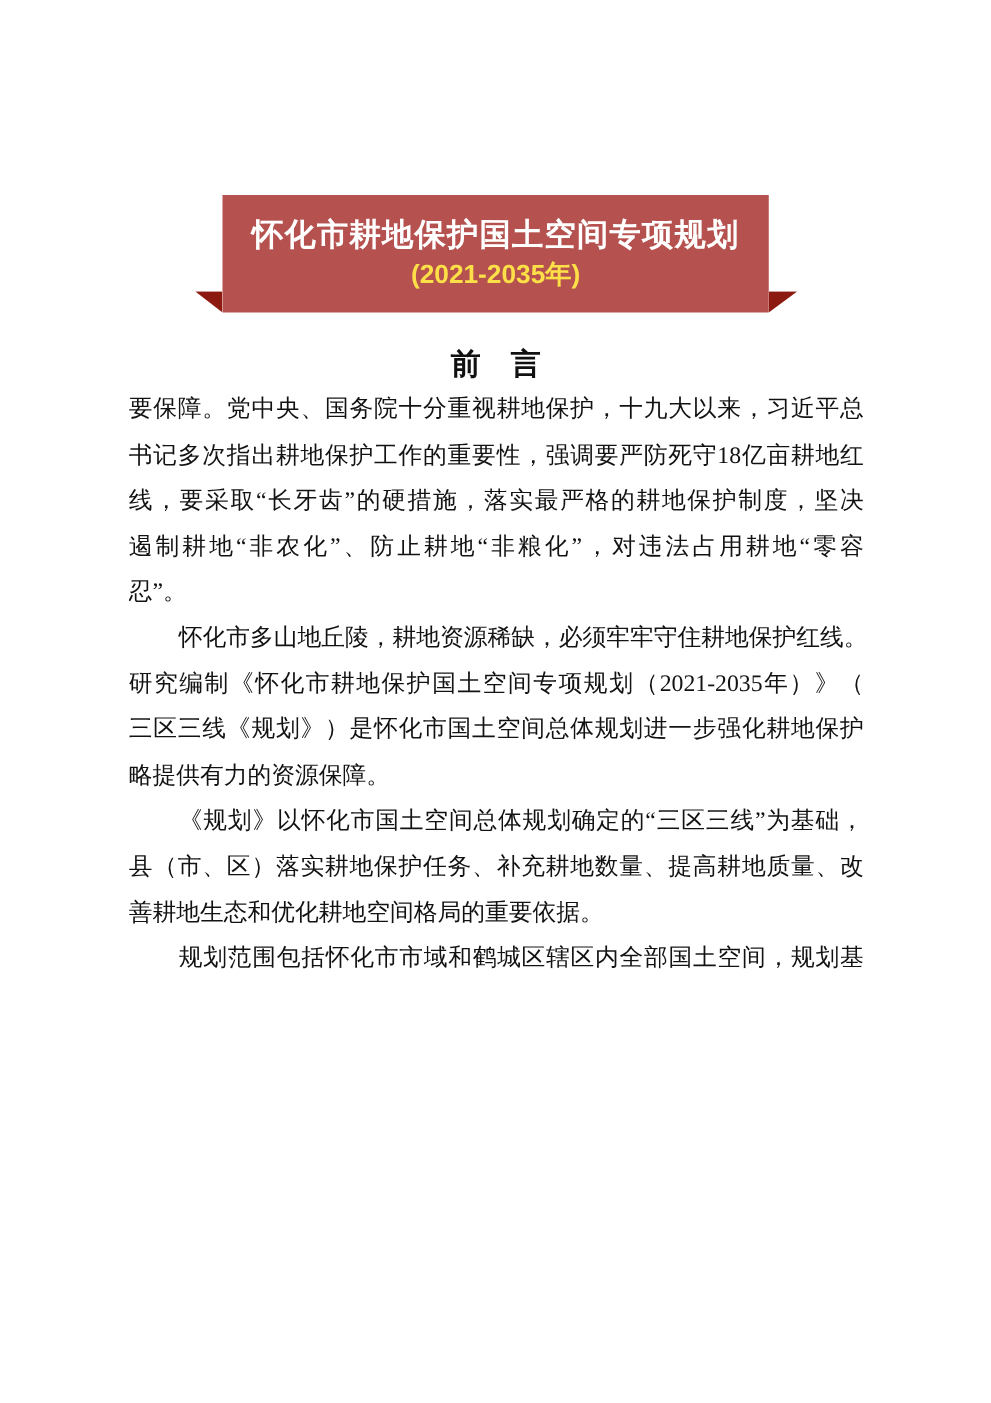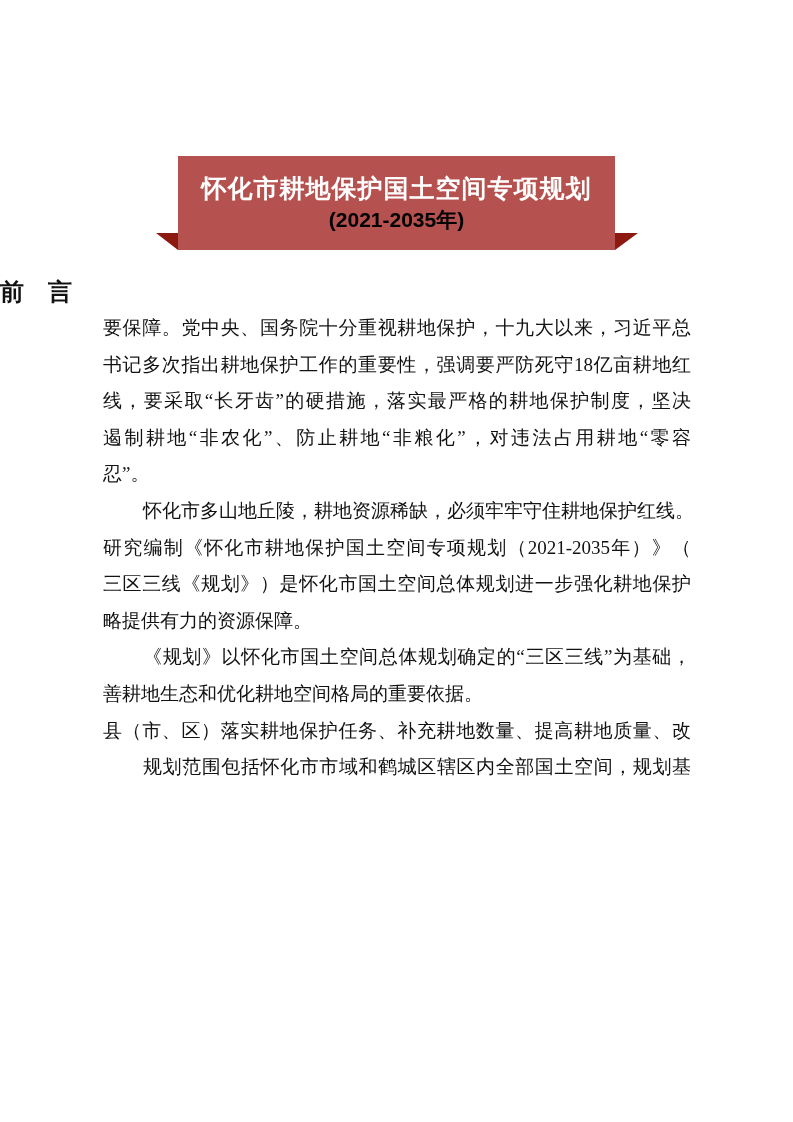--- a/index.html
+++ b/index.html
@@ -32,21 +32,21 @@
   .banner-title-line1 {
     color: #ffffff;
     font-family: "Liberation Sans", sans-serif;
     font-weight: bold;
     font-size: 25px;
     letter-spacing: 1px;
     line-height: 28px;
     white-space: nowrap;
   }
   .banner-title-line2 {
-    color: #000000;
+    color: #fde047;
     font-family: "Liberation Sans", sans-serif;
     font-weight: bold;
     font-size: 21px;
     line-height: 24px;
     white-space: nowrap;
   }
   .banner-fold {
     position: absolute;
     top: 233px;
     height: 17px;
@@ -63,21 +63,21 @@
     width: 23px;
     clip-path: polygon(0 0, 100% 0, 0 100%);
   }
 
   
   .preface-heading {
     position: absolute;
     left: 0;
     top: 277px;
     width: 793px;
-    text-align: left;
+    text-align: center;
     font-family: "Liberation Sans", sans-serif;
     font-weight: bold;
     font-size: 24px;
     line-height: 30px;
     color: #111111;
     white-space: nowrap;
   }
 
   
   .preface-body {
@@ -118,18 +118,18 @@
       <div class="line">要保障。党中央、国务院十分重视耕地保护，十九大以来，习近平总</div>
       <div class="line">书记多次指出耕地保护工作的重要性，强调要严防死守18亿亩耕地红</div>
       <div class="line">线，要采取“长牙齿”的硬措施，落实最严格的耕地保护制度，坚决</div>
       <div class="line">遏制耕地“非农化”、防止耕地“非粮化”，对违法占用耕地“零容</div>
       <div class="line last">忍”。</div>
       <div class="line first">怀化市多山地丘陵，耕地资源稀缺，必须牢牢守住耕地保护红线。</div>
       <div class="line">研究编制《怀化市耕地保护国土空间专项规划（2021-2035年）》（</div>
       <div class="line">三区三线《规划》）是怀化市国土空间总体规划进一步强化耕地保护</div>
       <div class="line last">略提供有力的资源保障。</div>
       <div class="line first">《规划》以怀化市国土空间总体规划确定的“三区三线”为基础，</div>
+      <div class="line">县（市、区）落实耕地保护任务、补充耕地数量、提高耕地质量、改</div>
       <div class="line last">善耕地生态和优化耕地空间格局的重要依据。</div>
-      <div class="line">县（市、区）落实耕地保护任务、补充耕地数量、提高耕地质量、改</div>
       <div class="line first">规划范围包括怀化市市域和鹤城区辖区内全部国土空间，规划基</div>
     </div>
 
 </div>
 
 </body></html>

